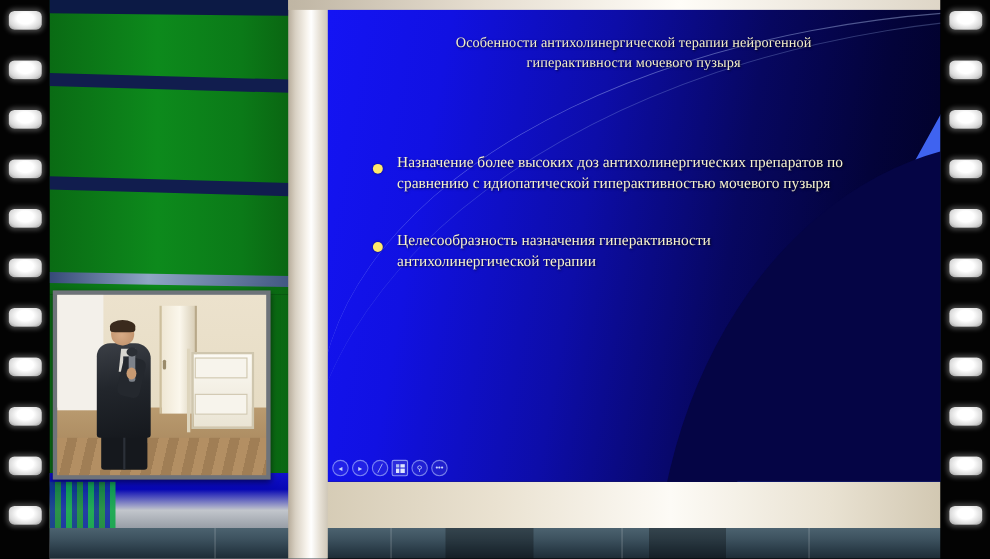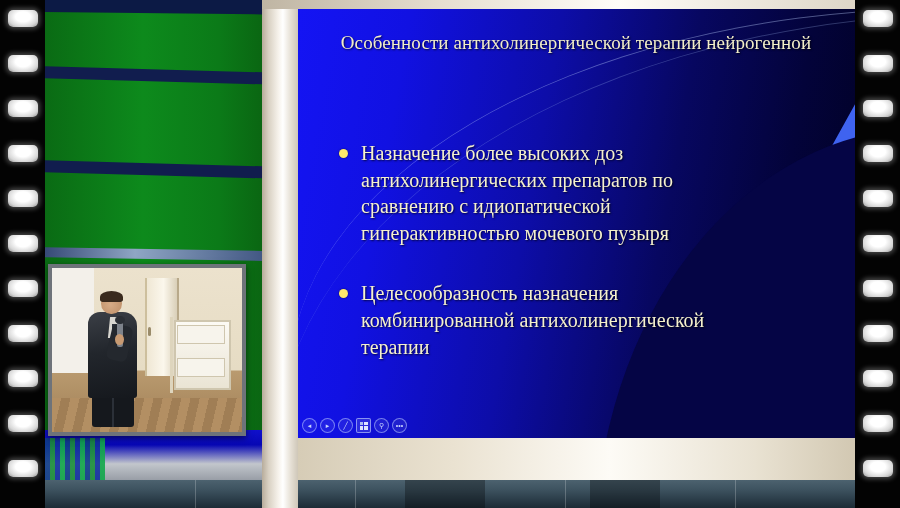--- a/index.html
+++ b/index.html
@@ -88,28 +88,28 @@
   .swoosh2{position:absolute;right:-70px;top:120px;width:330px;height:420px;
      background:#050545;border-radius:100% 0 0 0;}
   .hairline{position:absolute;left:-10px;top:6px;width:640px;height:360px;
      border-top:1px solid rgba(190,210,255,.40);border-radius:100% 0 0 0;
      transform:rotate(-1deg);pointer-events:none;}
   .hairline2{position:absolute;left:-30px;top:18px;width:680px;height:430px;
      border-top:1px solid rgba(160,185,240,.28);border-radius:100% 0 0 0;
      transform:rotate(-2deg);pointer-events:none;}
 
   .slidetitle{position:absolute;left:28px;top:22px;width:502px;text-align:center;
-     color:#f2eec8;font-size:19px;line-height:1.42;letter-spacing:.1px;
+     color:#f2eec8;font-size:13px;line-height:1.42;letter-spacing:.1px;
      text-shadow:1px 1px 2px rgba(0,0,0,.75);}
 
   .bullets{position:absolute;left:42px;top:132px;width:432px;}
   .bullet{display:flex;align-items:flex-start;margin-bottom:34px;}
   .dot{flex:0 0 auto;width:9px;height:9px;border-radius:50%;background:#ffe96b;
        margin:9px 13px 0 0;box-shadow:0 0 2px rgba(0,0,0,.6);}
-  .btext{color:#f5f1cd;font-size:20px;line-height:1.33;text-shadow:1px 1px 2px rgba(0,0,0,.72);}
+  .btext{color:#f5f1cd;font-size:14px;line-height:1.33;text-shadow:1px 1px 2px rgba(0,0,0,.72);}
 
   
   .toolbar{position:absolute;left:5px;bottom:5px;display:flex;gap:3px;align-items:center;z-index:5;}
   .tbtn{width:13px;height:13px;border-radius:50%;border:1px solid rgba(190,205,255,.55);
         display:flex;align-items:center;justify-content:center;
         color:#c9d5ff;font-size:7px;font-family:"Liberation Sans",sans-serif;background:rgba(255,255,255,.07);}
   .tbtn.sq{border-radius:2px;border:1px solid rgba(200,215,255,.6);background:rgba(255,255,255,.12);}
   .grid4{width:8px;height:8px;display:grid;grid-template-columns:1fr 1fr;grid-template-rows:1fr 1fr;gap:1px;}
   .grid4 i{background:#dfe6ff;display:block;}
   .grid4 i:nth-child(1){background:#aebdf0;}
@@ -188,30 +188,31 @@
   <div class="topcream"></div>
 
   <div class="slidewrap">
     <div class="swoosh"></div>
     <div class="swoosh2"></div>
     <div class="hairline"></div>
     <div class="hairline2"></div>
 
     <div class="slidetitle">
       <div>Особенности антихолинергической терапии нейрогенной</div>
+      <div>гиперактивности мочевого пузыря</div>
     </div>
 
     <div class="bullets">
       <div class="bullet">
         <span class="dot"></span>
         <span class="btext">Назначение более высоких доз антихолинергических препаратов по сравнению с идиопатической гиперактивностью мочевого пузыря</span>
       </div>
       <div class="bullet">
         <span class="dot"></span>
-        <span class="btext">Целесообразность назначения комбинированной антихолинергической терапии</span>
+        <span class="btext">Целесообразность назначения гиперактивности антихолинергической терапии</span>
       </div>
     </div>
 
     <div class="toolbar">
       <div class="tbtn">◂</div>
       <div class="tbtn">▸</div>
       <div class="tbtn">╱</div>
       <div class="tbtn sq">
         <span class="grid4">
             <i></i>

